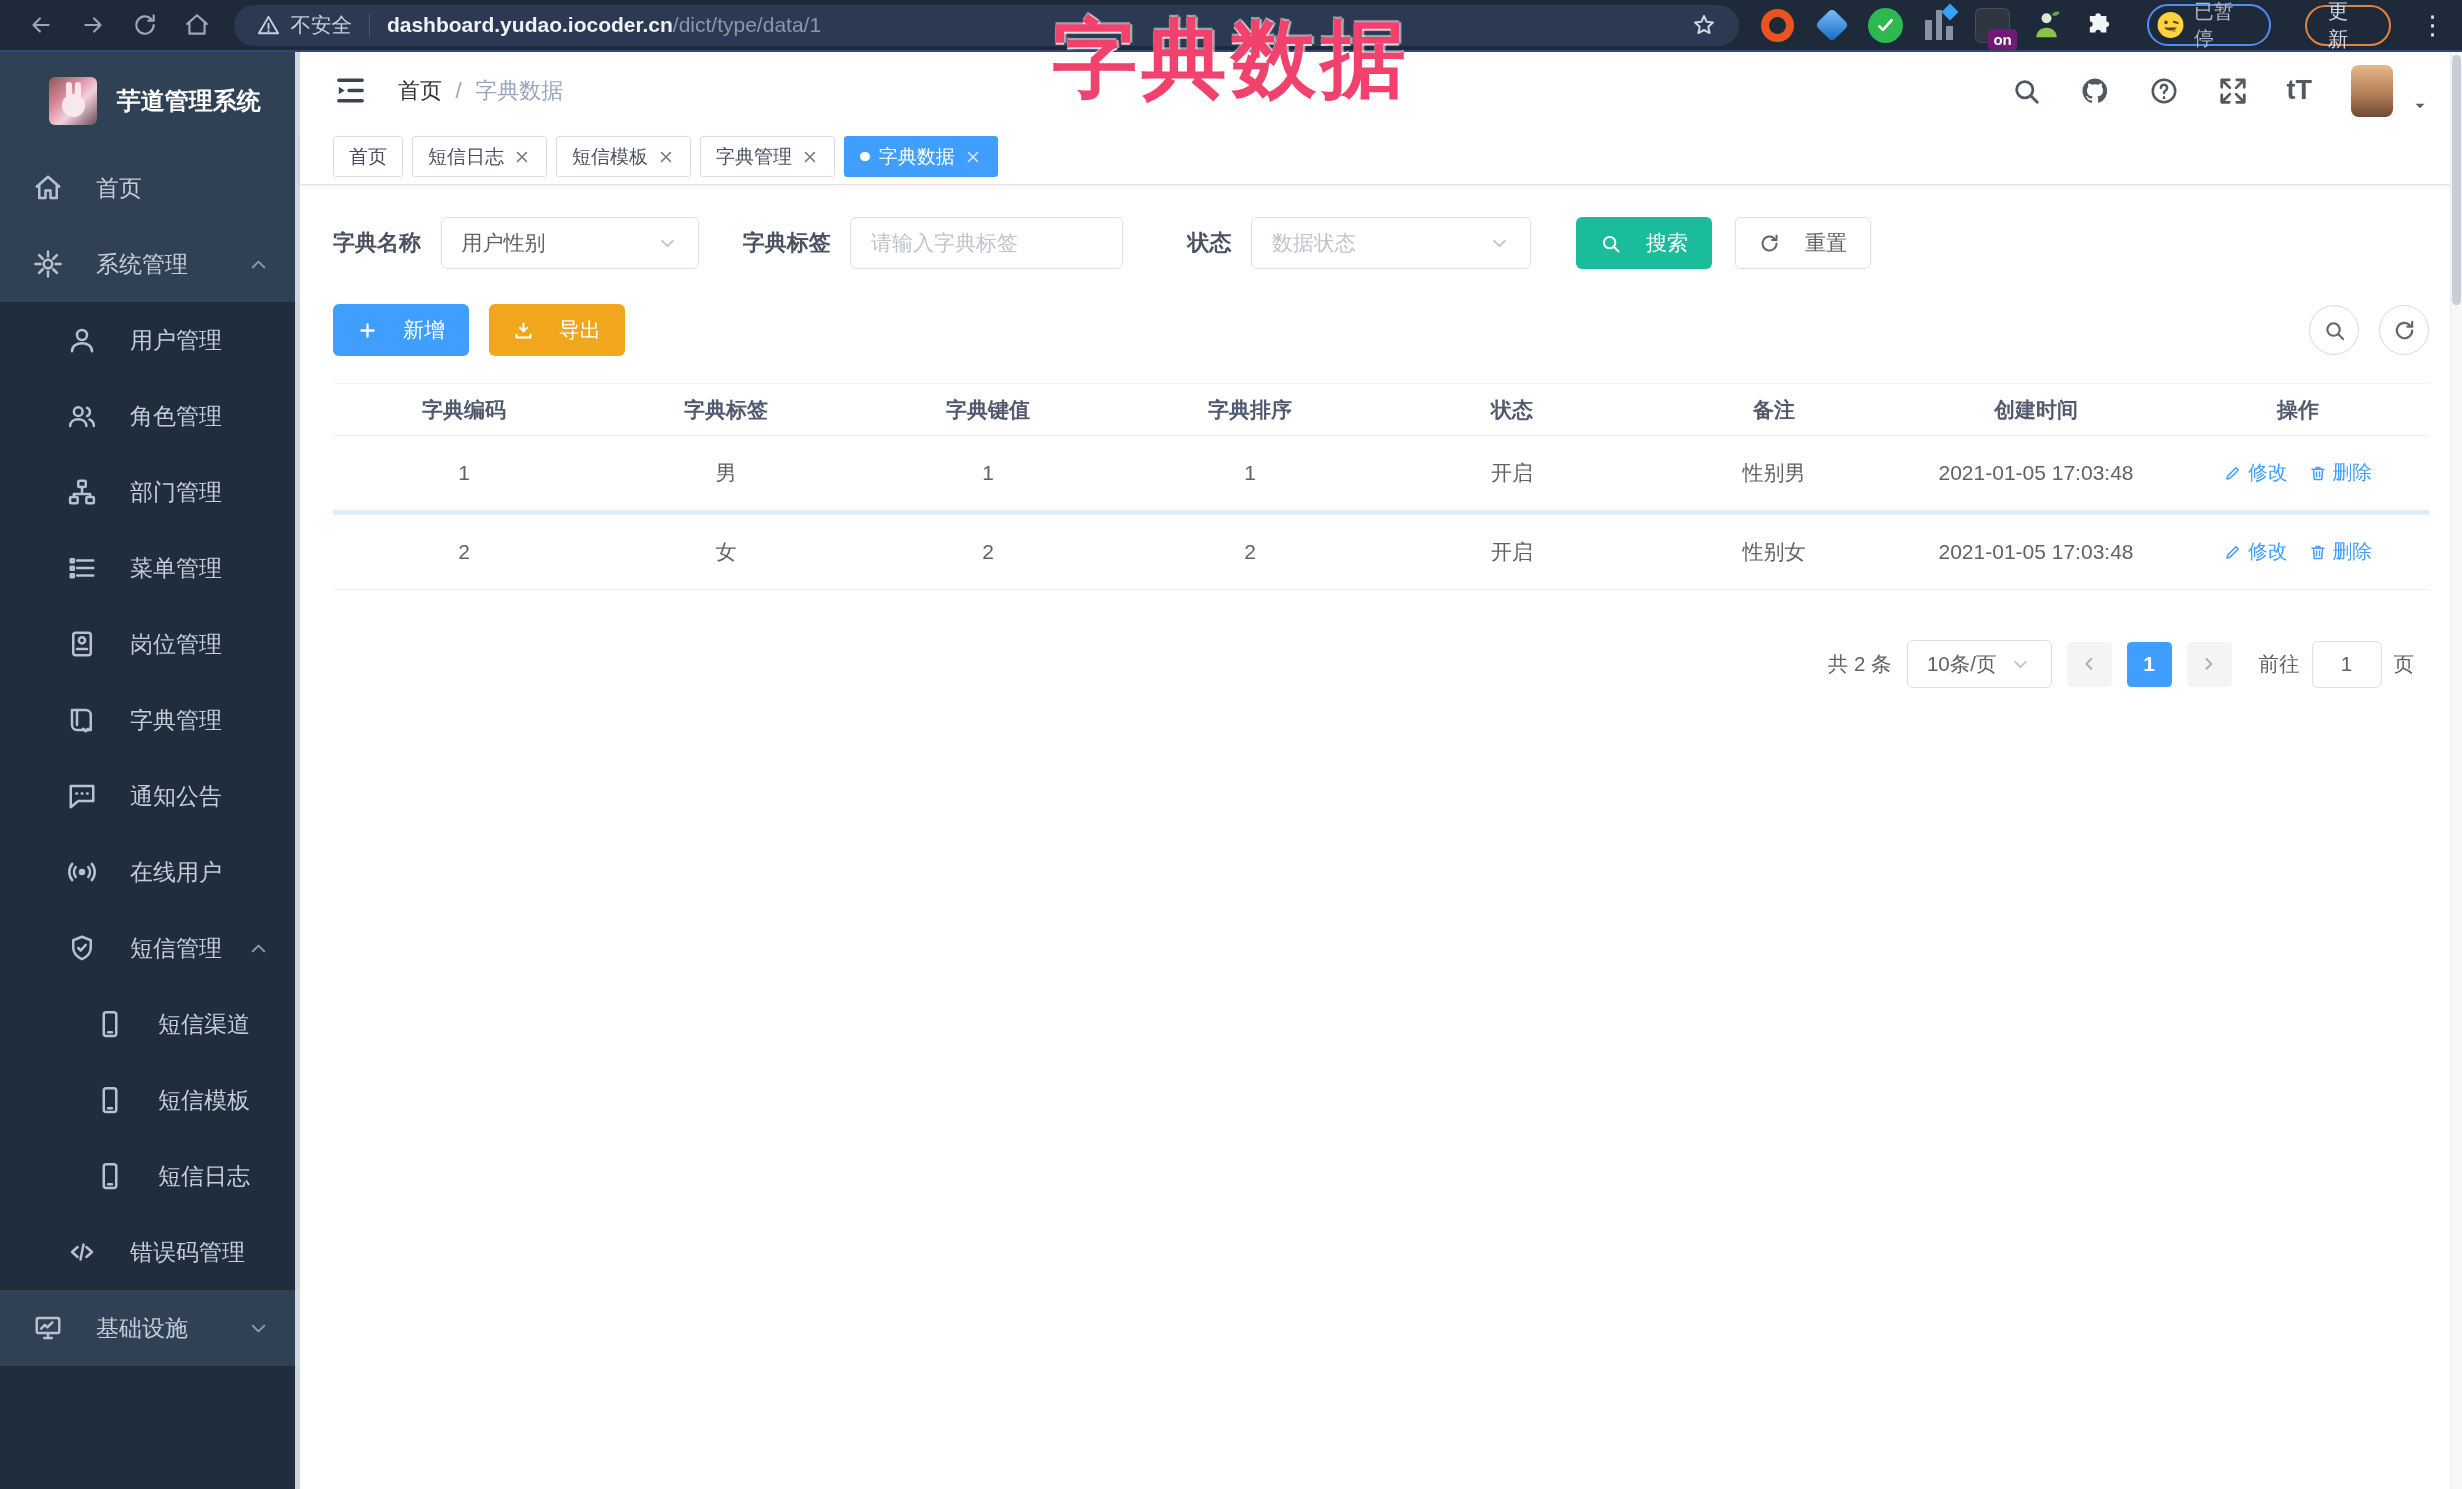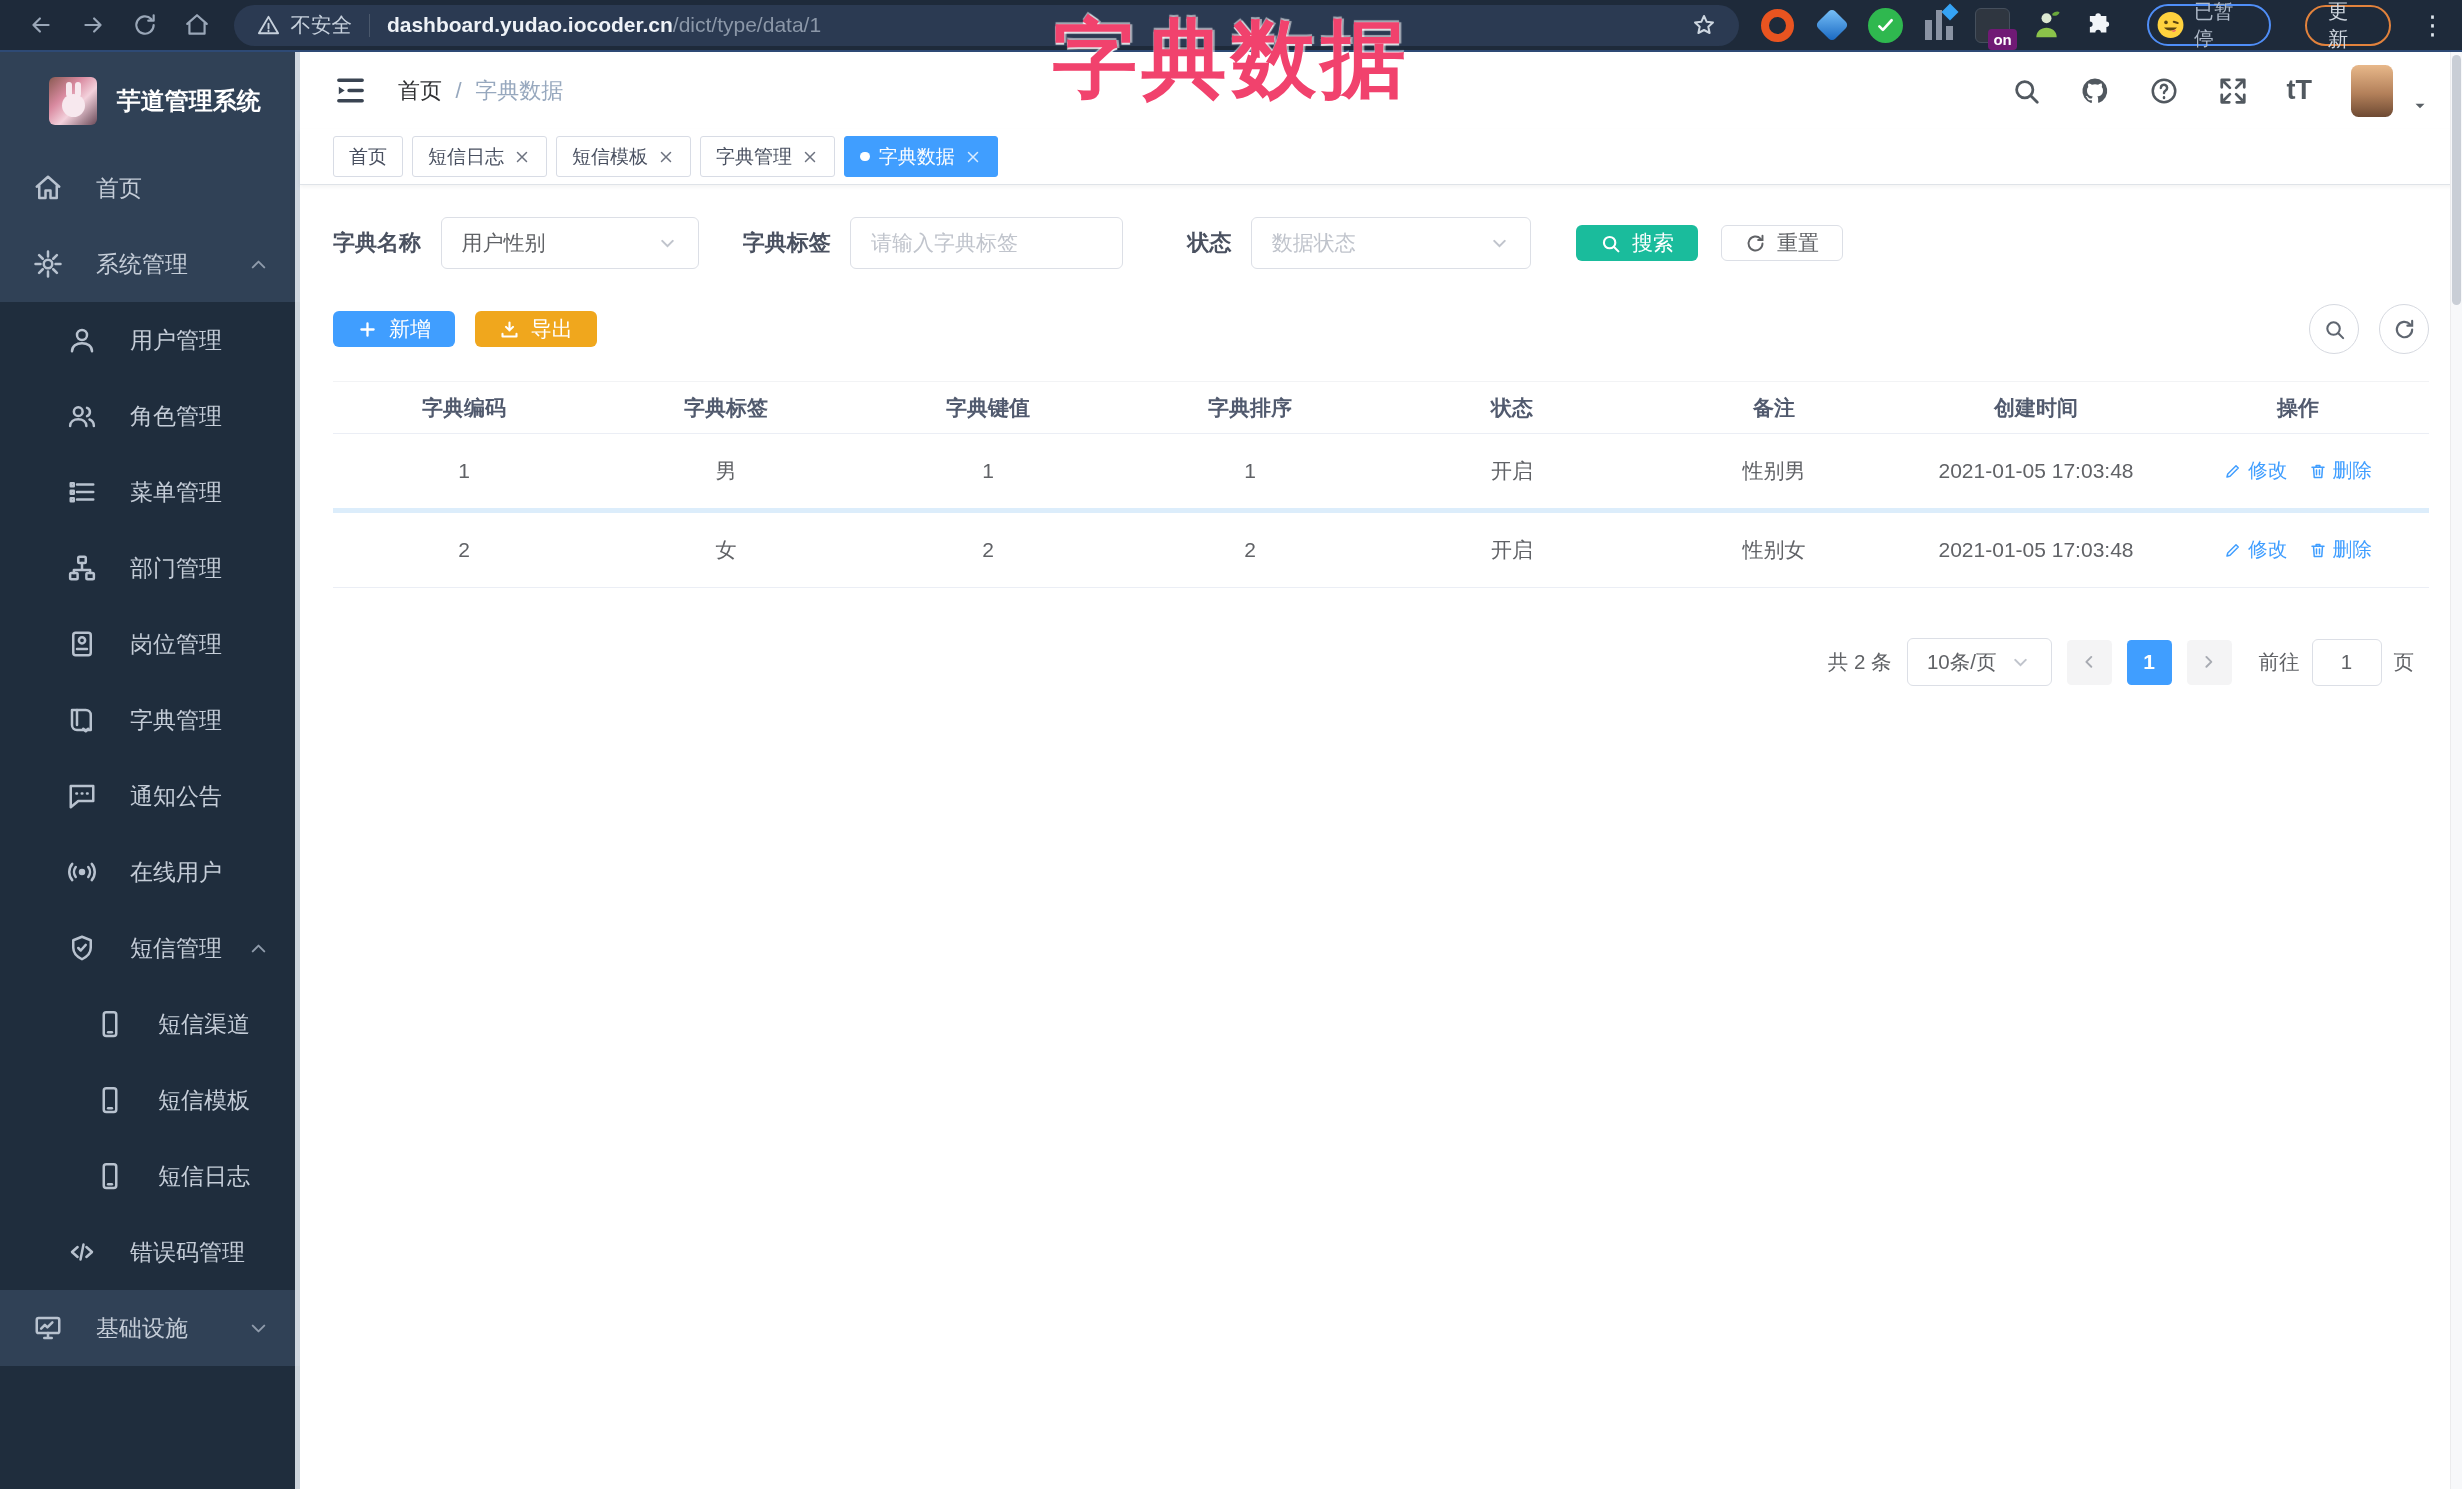--- a/index.html
+++ b/index.html
@@ -96,22 +96,22 @@
   .filters{display:flex;align-items:center;margin-top:32px;padding:0 33px;font-size:22px;color:#4a5160;}
   .f-label{font-weight:700;margin-right:19.7px;white-space:nowrap;text-align:center;}
   .control{height:52px;border:1.5px solid var(--border);border-radius:6px;background:#fff;display:flex;
     align-items:center;padding:0 19.7px;font-size:21px;color:var(--txt);}
   .sel{justify-content:space-between;}
   .chev{width:21px;height:21px;color:#c0c4cc;flex:0 0 auto;}
   .ph{color:#c0c4cc;}
   .w-name{width:258px;margin-right:44px;}
   .w-lab{width:273px;margin-right:64px;}
   .w-status{width:280px;}
-  .btn{height:36px;border-radius:6px;border:1.5px solid transparent;display:inline-flex;align-items:center;
-    gap:11px;font-size:21px;padding:16px 23px;background:#fff;white-space:nowrap;}
+  .btn{height:52px;border-radius:6px;border:1.5px solid transparent;display:inline-flex;align-items:center;
+    gap:25px;font-size:21px;padding:16px 23px;background:#fff;white-space:nowrap;}
   .btn .ic{width:21px;height:21px;}
   .btn-search{background:var(--teal);color:#fff;margin-left:45px;}
   .btn-reset{border-color:var(--border);color:var(--txt);margin-left:23px;}
 
   .toolbar{display:flex;align-items:center;margin-top:35px;padding:0 33px;}
   .btn-add{background:var(--blue);color:#fff;margin-right:19.7px;}
   .btn-export{background:var(--amber);color:#fff;}
   .tool-right{margin-left:auto;display:flex;gap:19.7px;}
   .circle-btn{width:50px;height:50px;border-radius:50%;border:1.5px solid #d6d9e0;background:#fff;color:#5f6670;
     display:flex;align-items:center;justify-content:center;}
@@ -305,38 +305,38 @@
               <circle cx="9" cy="8.5" r="3.5"></circle>
               <path d="M2.5 20c0-3.5 3-5.5 6.5-5.5s6.5 2 6.5 5.5"></path>
               <path d="M16 5.5a3.5 3.5 0 0 1 0 6.6M18 14.8c2.1.8 3.5 2.4 3.5 5.2"></path>
             </svg>
           </span>
           <span>角色管理</span>
         </div>
         <div class="menu-item lv1">
           <span class="ic mi-icon">
             <svg viewBox="0 0 24 24" fill="none" stroke="currentColor" stroke-width="2" stroke-linecap="round" stroke-linejoin="round">
+              <rect x="9" y="3" width="6" height="5" rx="1"></rect>
+              <rect x="2.5" y="16" width="6" height="5" rx="1"></rect>
+              <rect x="15.5" y="16" width="6" height="5" rx="1"></rect>
+              <path d="M12 8v4M5.5 16v-2.5h13V16M12 12v1.5"></path>
+            </svg>
+          </span>
+          <span>部门管理</span>
+        </div>
+        <div class="menu-item lv1">
+          <span class="ic mi-icon">
+            <svg viewBox="0 0 24 24" fill="none" stroke="currentColor" stroke-width="2" stroke-linecap="round" stroke-linejoin="round">
               <path d="M8 6h13M8 12h13M8 18h13"></path>
               <rect x="3" y="5" width="2.4" height="2.4"></rect>
               <rect x="3" y="11" width="2.4" height="2.4"></rect>
               <rect x="3" y="17" width="2.4" height="2.4"></rect>
             </svg>
           </span>
           <span>菜单管理</span>
-        </div>
-        <div class="menu-item lv1">
-          <span class="ic mi-icon">
-            <svg viewBox="0 0 24 24" fill="none" stroke="currentColor" stroke-width="2" stroke-linecap="round" stroke-linejoin="round">
-              <rect x="9" y="3" width="6" height="5" rx="1"></rect>
-              <rect x="2.5" y="16" width="6" height="5" rx="1"></rect>
-              <rect x="15.5" y="16" width="6" height="5" rx="1"></rect>
-              <path d="M12 8v4M5.5 16v-2.5h13V16M12 12v1.5"></path>
-            </svg>
-          </span>
-          <span>部门管理</span>
         </div>
         <div class="menu-item lv1">
           <span class="ic mi-icon">
             <svg viewBox="0 0 24 24" fill="none" stroke="currentColor" stroke-width="2" stroke-linecap="round" stroke-linejoin="round">
               <rect x="5" y="3" width="14" height="18" rx="2"></rect>
               <circle cx="12" cy="9" r="2.5"></circle>
               <path d="M8 16h8"></path>
             </svg>
           </span>
           <span>岗位管理</span>

